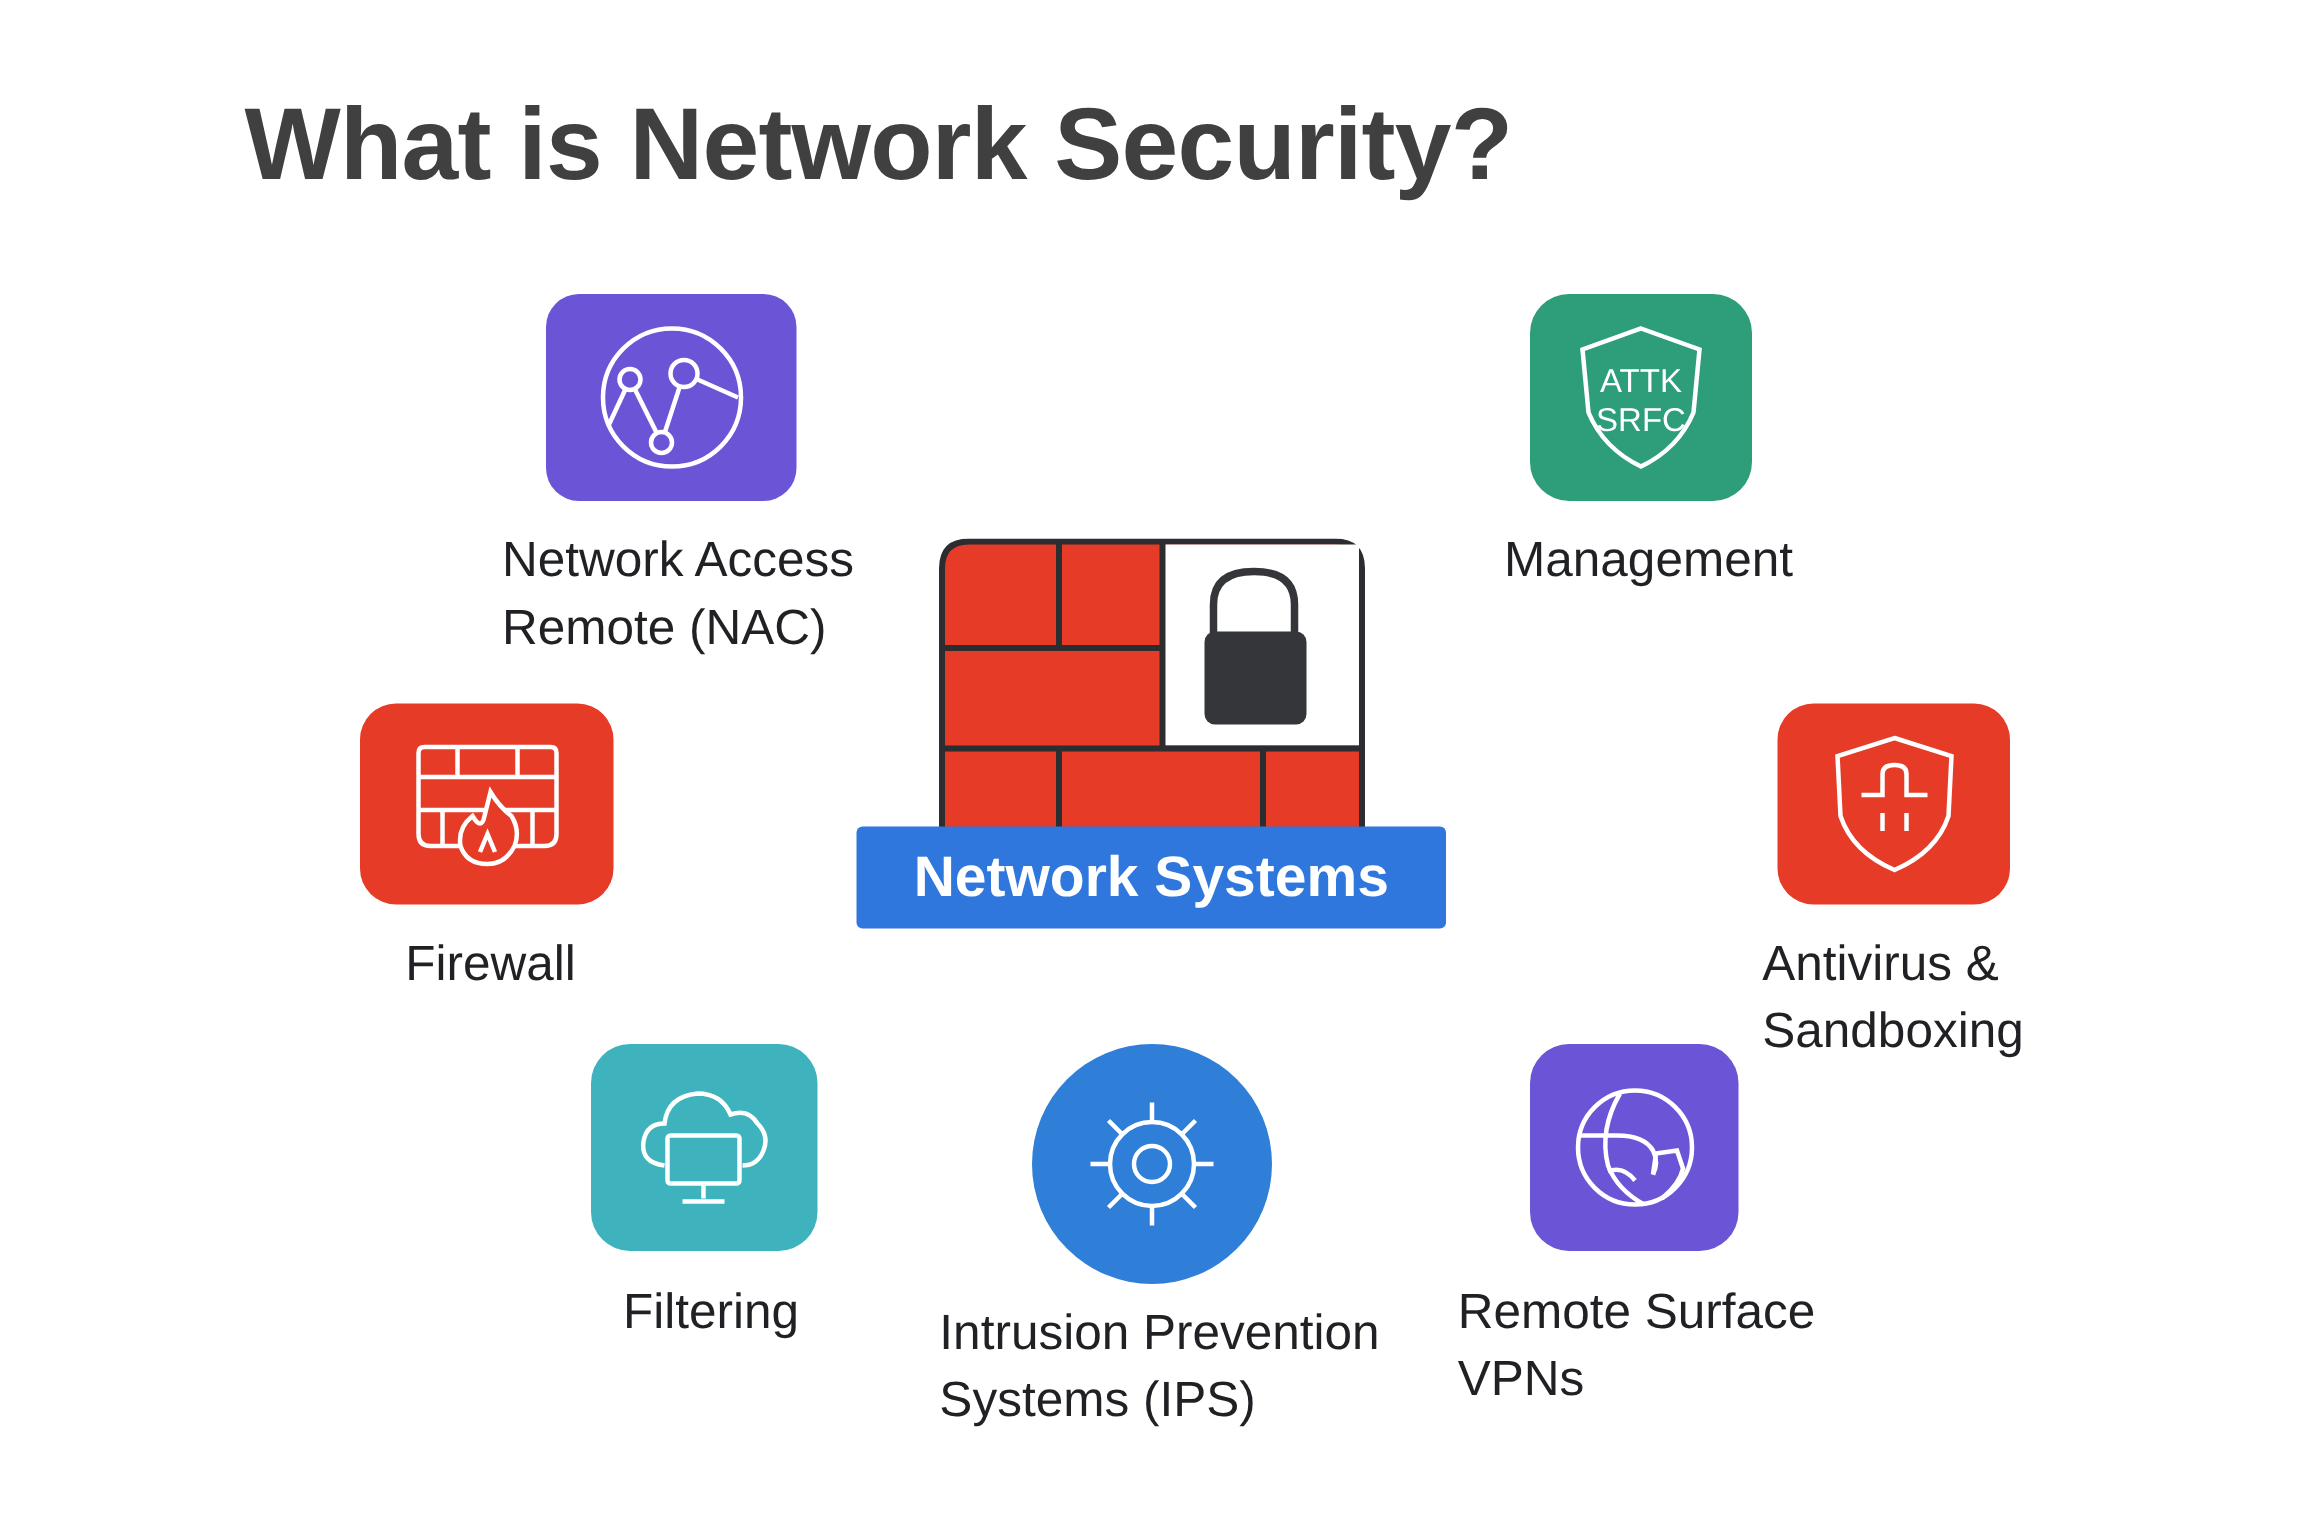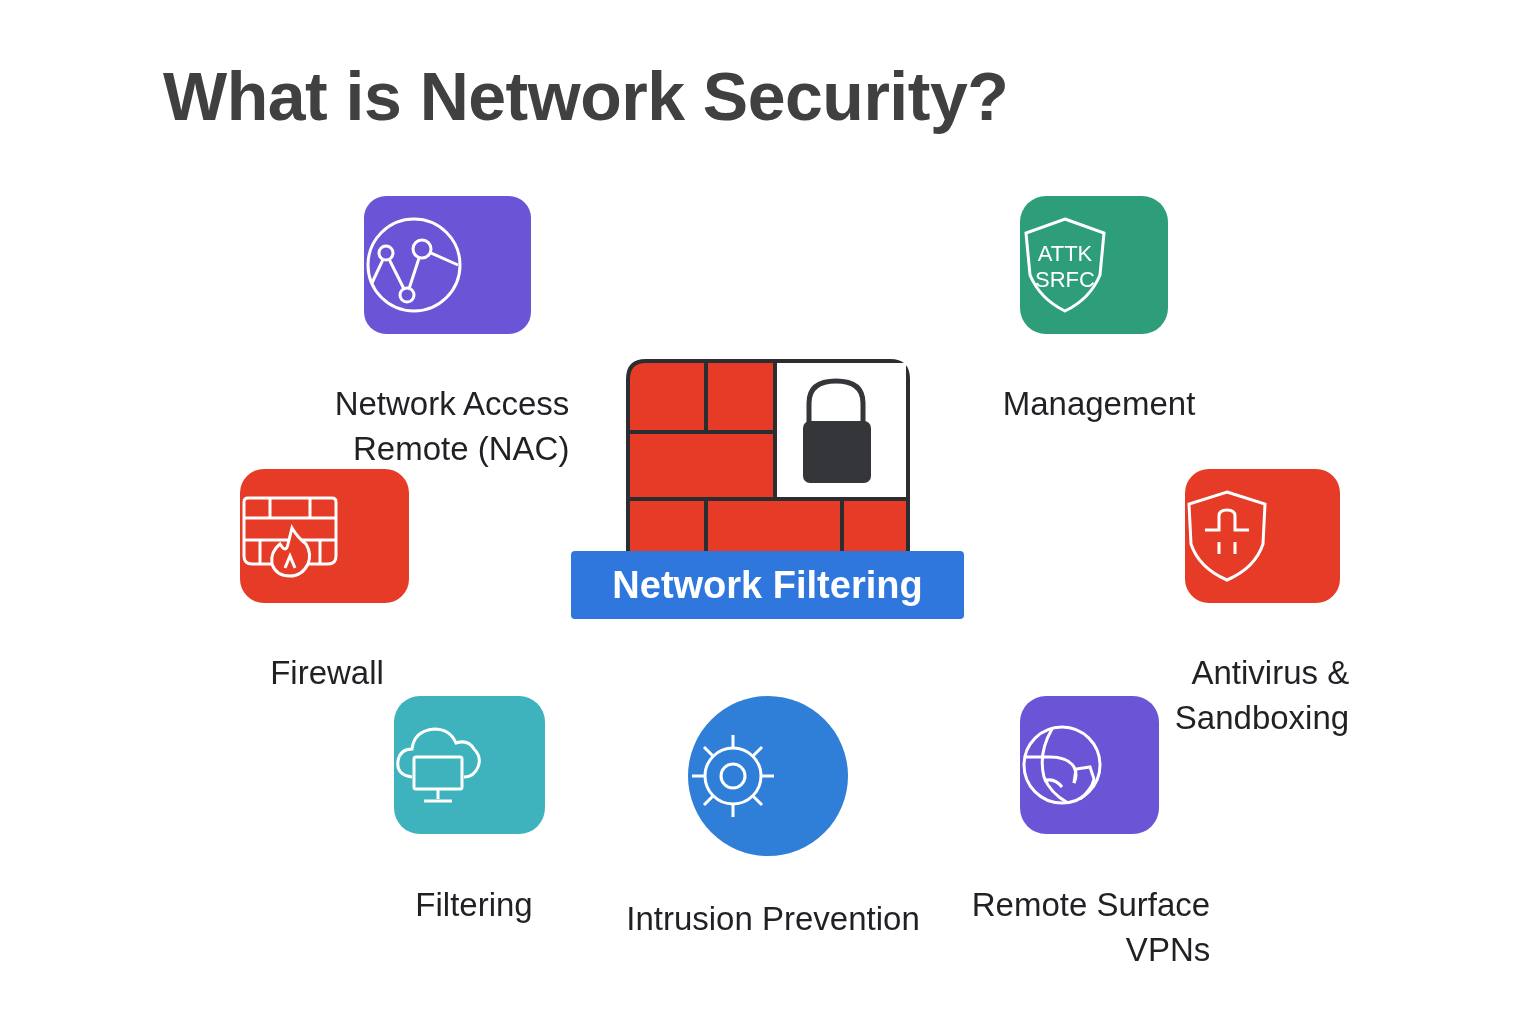--- a/index.html
+++ b/index.html
@@ -1,21 +1,21 @@
 <!DOCTYPE html>
 <html><head>
 <meta charset="utf-8">
 <style>
   html, body { margin:0; padding:0; }
   body { width:1536px; height:1024px; background:#ffffff; position:relative; overflow:hidden;
          font-family:"Liberation Sans", "DejaVu Sans", sans-serif; color:#1f2124; }
   .title { position:absolute; left:163px; top:56px; font-size:68px; font-weight:bold; color:#404040; letter-spacing:-0.5px; margin:0; line-height:80px; }
-  .tile { position:absolute; display:flex; align-items:center; }
+  .tile { position:absolute; display:flex; align-items:center; justify-content:center; }
   .tile svg { display:block; }
-  .label { position:absolute; text-align:right; font-size:33px; line-height:45px; color:#1f2124; white-space:nowrap; transform:translateX(-50%);margin-top:31px; }
+  .label { position:absolute; text-align:left; font-size:33px; line-height:45px; color:#1f2124; white-space:nowrap; transform:translateX(-50%); }
   .label span { display:block; }
   .hub { position:absolute; left:626px; top:359px; width:284px; height:200px; }
   .hub-banner { position:absolute; left:571px; top:551px; width:393px; height:68px; background:#2f77dd; border-radius:4px;
                 color:#fff; font-weight:bold; font-size:38px; display:flex; align-items:center; justify-content:center; }
 </style>
 </head>
 <body>
 
 <h1 class="title">What is Network Security?</h1>
 
@@ -81,20 +81,21 @@
 
 <div class="tile" style="left:688px;top:696px;width:160px;height:160px;background:#2f7fd8;border-radius:50%;">
   <svg width="90" height="90" viewBox="0 0 90 90" fill="none" stroke="#fff" stroke-width="3">
     <circle cx="45" cy="45" r="28"></circle>
     <circle cx="45" cy="45" r="12"></circle>
     <path d="M45 4 V17 M45 73 V86 M4 45 H17 M73 45 H86 M16 16 L25 25 M74 16 L65 25 M16 74 L25 65 M74 74 L65 65"></path>
   </svg>
 </div>
 <div class="label" style="left:773px;top:865px;">
   <span>Intrusion Prevention</span>
+  <span>Systems (IPS)</span>
 </div>
 
 <div class="tile" style="left:1020px;top:696px;width:139px;height:138px;background:#6b55d6;border-radius:26px;">
   <svg width="84" height="84" viewBox="0 0 84 84" fill="none" stroke="#fff" stroke-width="3">
     <circle cx="42" cy="42" r="38"></circle>
     <path d="M32 6 Q18 30 24 54 Q30 70 48 80"></path>
     <path d="M6 34 H30 Q48 34 54 44 Q58 52 54 60 M24 58 Q34 54 42 64"></path>
     <path d="M54 60 L56 46 L70 44 L74 56 Q72 66 60 76"></path>
   </svg>
 </div>
@@ -105,13 +106,13 @@
 
 <div class="hub">
   <svg width="284" height="200" viewBox="0 0 284 200">
     <path d="M20 2 H264 Q282 2 282 20 V200 H2 V20 Q2 2 20 2 Z" fill="#e53b27" stroke="#2b2d31" stroke-width="4"></path>
     <rect x="149" y="4" width="131" height="134" fill="#ffffff"></rect>
     <path d="M149 2 V140 M2 73 H149 M2 140 H282 M80 2 V73 M80 140 V200 M216 140 V200" stroke="#2b2d31" stroke-width="4" fill="none"></path>
     <path d="M183 64 V44 Q183 22 210 22 Q237 22 237 44 V64" fill="none" stroke="#34363a" stroke-width="5"></path>
     <rect x="177" y="62" width="68" height="62" rx="7" fill="#34363a"></rect>
   </svg>
 </div>
-<div class="hub-banner">Network Filtering</div>
+<div class="hub-banner">Network Systems</div>
 
 </body></html>

